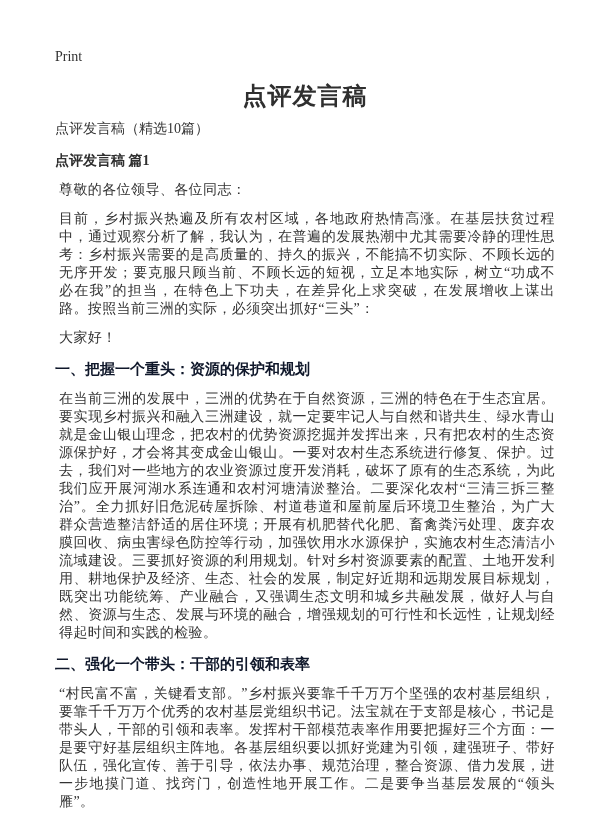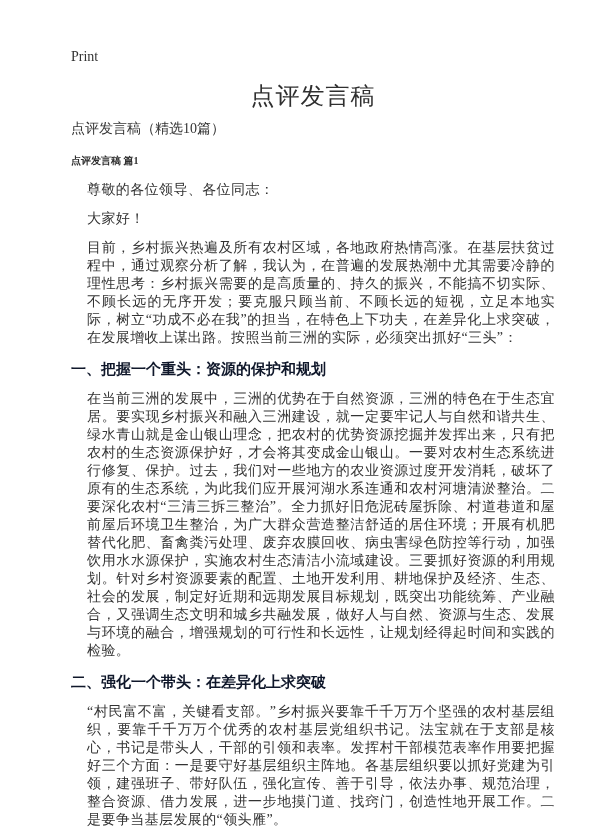--- a/index.html
+++ b/index.html
@@ -11,54 +11,54 @@
     width: 600px;
     height: 828px;
     overflow: hidden;
     font-family: "Liberation Serif", "DejaVu Serif", serif;
     color: #333333;
   }
   .page {
     box-sizing: border-box;
     width: 600px;
     height: 828px;
-    padding: 47px 45px 0 71px;
+    padding: 47px 45px 0 55px;
     background: #ffffff;
   }
   .print-link {
     display: inline-block;
     font-size: 14px;
     line-height: 15px;
     color: #333333;
     text-decoration: none;
     cursor: pointer;
   }
   .doc-title {
     margin: 18px 0 0 0;
     text-align: center;
     font-size: 24px;
     line-height: 26px;
-    font-weight: 400;
+    font-weight: 700;
     letter-spacing: 1px;
     color: #2f2f2f;
   }
   .subtitle {
     margin: 11px 0 0 0;
     font-size: 14px;
     line-height: 18px;
   }
   .article-title {
     margin: 13px 0 0 0;
-    font-size: 10px;
+    font-size: 14px;
     line-height: 19px;
     font-weight: 700;
     color: #2f2f2f;
   }
   .para {
-    margin: 11px 0 0 16px;
+    margin: 11px 0 0 4px;
     font-size: 14px;
     line-height: 18px;
     text-align: justify;
     letter-spacing: 0.4px;
   }
   .section-heading {
     margin: 13px 0 0 0;
     font-size: 15px;
     line-height: 19px;
     font-weight: 700;
@@ -73,25 +73,25 @@
   <a class="print-link">Print</a>
 
   <h1 class="doc-title">点评发言稿</h1>
 
   <p class="subtitle">点评发言稿（精选10篇）</p>
 
   <p class="article-title">点评发言稿 篇1</p>
 
   <p class="para">尊敬的各位领导、各位同志：</p>
 
+  <p class="para">目前，乡村振兴热遍及所有农村区域，各地政府热情高涨。在基层扶贫过程中，通过观察分析了解，我认为，在普遍的发展热潮中尤其需要冷静的理性思考：乡村振兴需要的是高质量的、持久的振兴，不能搞不切实际、不顾长远的无序开发；要克服只顾当前、不顾长远的短视，立足本地实际，树立“功成不必在我”的担当，在特色上下功夫，在差异化上求突破，在发展增收上谋出路。按照当前三洲的实际，必须突出抓好“三头”：</p>
+
   <p class="para">大家好！</p>
-
-  <p class="para">目前，乡村振兴热遍及所有农村区域，各地政府热情高涨。在基层扶贫过程中，通过观察分析了解，我认为，在普遍的发展热潮中尤其需要冷静的理性思考：乡村振兴需要的是高质量的、持久的振兴，不能搞不切实际、不顾长远的无序开发；要克服只顾当前、不顾长远的短视，立足本地实际，树立“功成不必在我”的担当，在特色上下功夫，在差异化上求突破，在发展增收上谋出路。按照当前三洲的实际，必须突出抓好“三头”：</p>
 
   <h2 class="section-heading">一、把握一个重头：资源的保护和规划</h2>
 
   <p class="para">在当前三洲的发展中，三洲的优势在于自然资源，三洲的特色在于生态宜居。要实现乡村振兴和融入三洲建设，就一定要牢记人与自然和谐共生、绿水青山就是金山银山理念，把农村的优势资源挖掘并发挥出来，只有把农村的生态资源保护好，才会将其变成金山银山。一要对农村生态系统进行修复、保护。过去，我们对一些地方的农业资源过度开发消耗，破坏了原有的生态系统，为此我们应开展河湖水系连通和农村河塘清淤整治。二要深化农村“三清三拆三整治”。全力抓好旧危泥砖屋拆除、村道巷道和屋前屋后环境卫生整治，为广大群众营造整洁舒适的居住环境；开展有机肥替代化肥、畜禽粪污处理、废弃农膜回收、病虫害绿色防控等行动，加强饮用水水源保护，实施农村生态清洁小流域建设。三要抓好资源的利用规划。针对乡村资源要素的配置、土地开发利用、耕地保护及经济、生态、社会的发展，制定好近期和远期发展目标规划，既突出功能统筹、产业融合，又强调生态文明和城乡共融发展，做好人与自然、资源与生态、发展与环境的融合，增强规划的可行性和长远性，让规划经得起时间和实践的检验。</p>
 
-  <h2 class="section-heading">二、强化一个带头：在差异化上求突破</h2>
+  <h2 class="section-heading">二、强化一个带头：干部的引领和表率</h2>
 
   <p class="para">“村民富不富，关键看支部。”乡村振兴要靠千千万万个坚强的农村基层组织，要靠千千万万个优秀的农村基层党组织书记。法宝就在于支部是核心，书记是带头人，干部的引领和表率。发挥村干部模范表率作用要把握好三个方面：一是要守好基层组织主阵地。各基层组织要以抓好党建为引领，建强班子、带好队伍，强化宣传、善于引导，依法办事、规范治理，整合资源、借力发展，进一步地摸门道、找窍门，创造性地开展工作。二是要争当基层发展的“领头雁”。</p>
 
 </div>
 
 </body></html>

